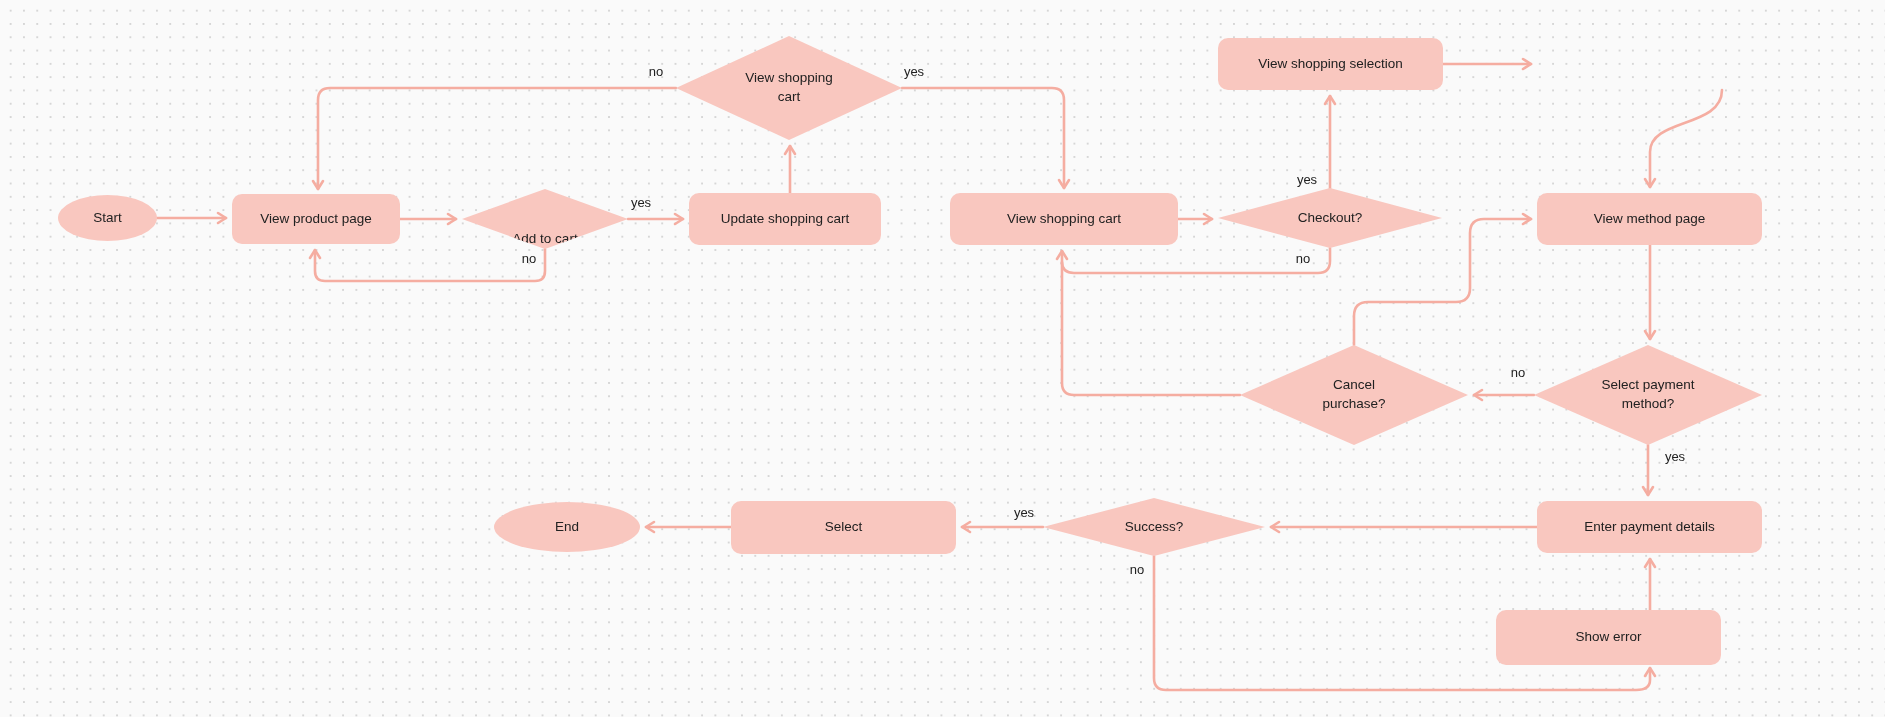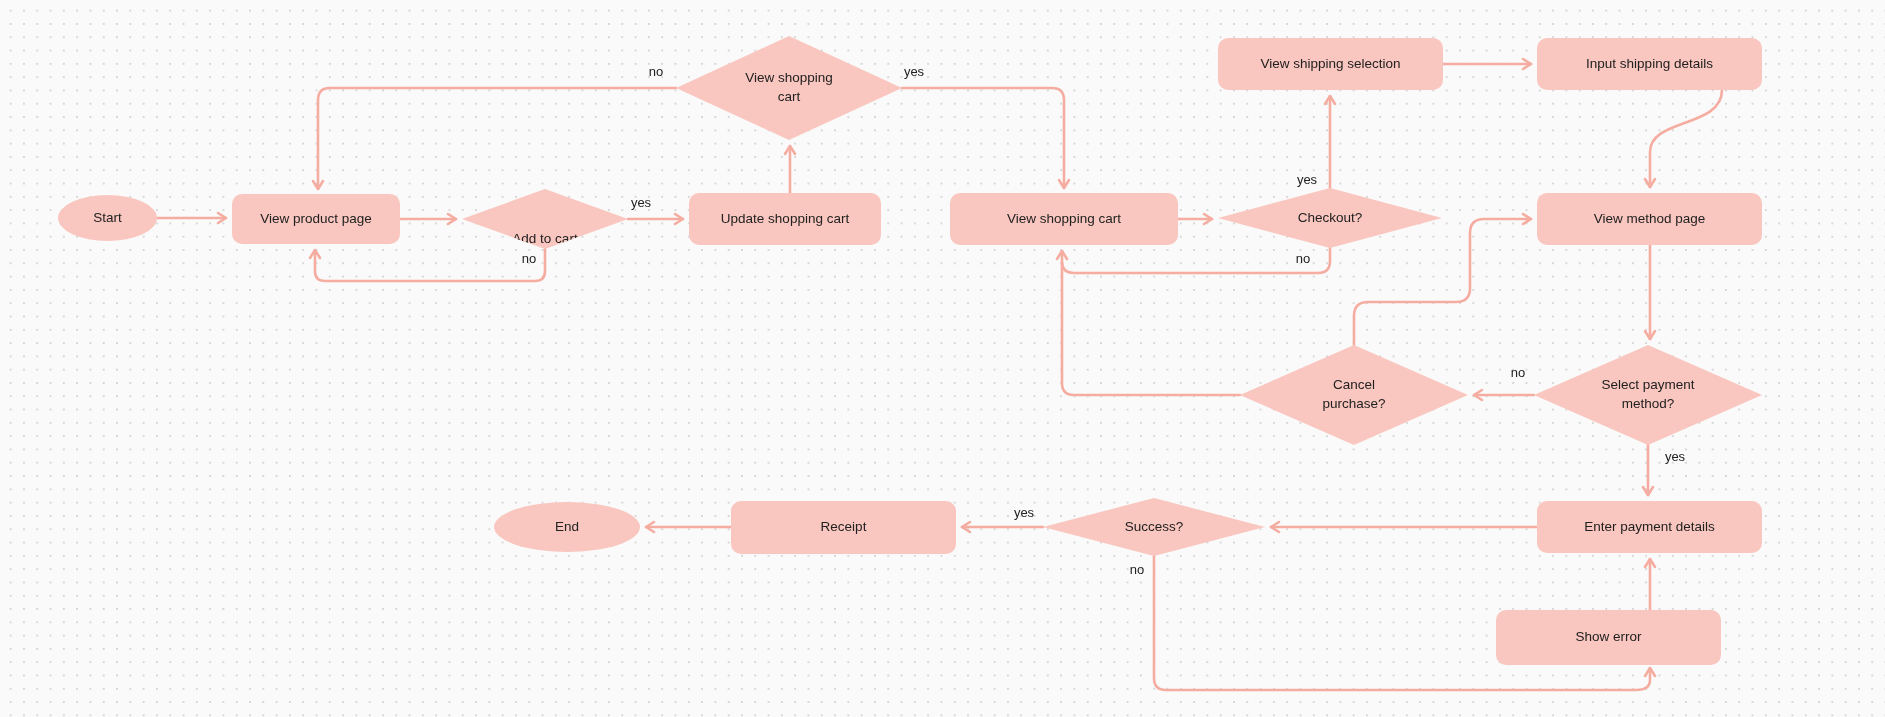--- a/index.html
+++ b/index.html
@@ -95,26 +95,23 @@
 
   <div class="node process" style="left:950px;top:193px;width:228px;height:52px;">
     <span>View shopping cart</span>
   </div>
 
   <div class="node decision" style="left:1218px;top:188px;width:224px;height:60px;">
     <span>Checkout?</span>
   </div>
 
   <div class="node process" style="left:1218px;top:38px;width:225px;height:52px;">
-    <span>View shipping selection</span>
+    <span>View shopping selection</span>
   </div>
 
-  <div class="node process" style="left:1537px;top:38px;width:225px;height:52px;">
-    <span>Input shipping details</span>
-  </div>
 
   <div class="node process" style="left:1537px;top:193px;width:225px;height:52px;">
     <span>View method page</span>
   </div>
 
   <div class="node decision" style="left:1240px;top:345px;width:228px;height:100px;">
     <span style="width:82px;">Cancel purchase?</span>
   </div>
 
   <div class="node decision" style="left:1534px;top:345px;width:228px;height:100px;">
@@ -123,21 +120,21 @@
 
   <div class="node process" style="left:1537px;top:501px;width:225px;height:52px;">
     <span>Enter payment details</span>
   </div>
 
   <div class="node decision" style="left:1043px;top:498px;width:222px;height:58px;">
     <span>Success?</span>
   </div>
 
   <div class="node process" style="left:731px;top:501px;width:225px;height:53px;">
-    <span>Receipt</span>
+    <span>Select</span>
   </div>
 
   <div class="node terminator" style="left:494px;top:502px;width:146px;height:50px;">
     <span>End</span>
   </div>
 
   <div class="node process" style="left:1496px;top:610px;width:225px;height:55px;">
     <span>Show error</span>
   </div>
 

